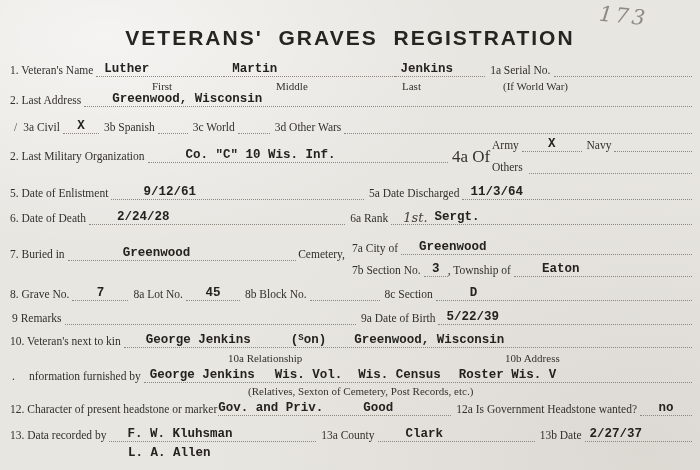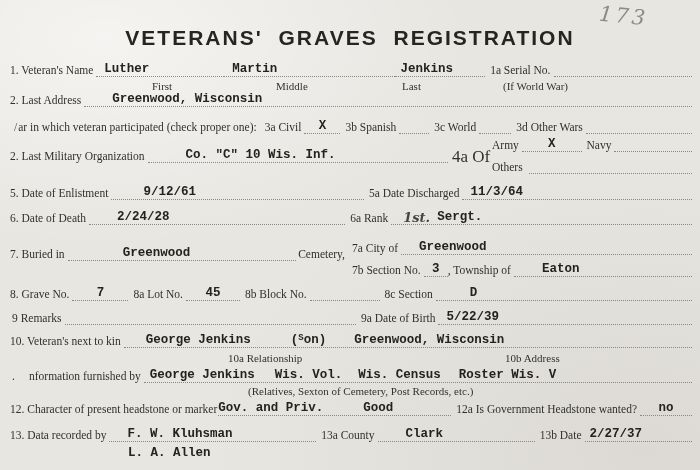--- a/index.html
+++ b/index.html
@@ -26,21 +26,21 @@
   .lbl { font-size:11.5px; white-space:nowrap; padding-right:3px; line-height:14px; }
   .after { padding-left:5px; }
   .seg { border-bottom:1px dotted #8b887f; display:flex; align-items:flex-end; overflow:hidden; white-space:nowrap; }
   .fill { flex:1 1 0; min-width:0; }
   .val {
     font-family:"Liberation Mono","DejaVu Sans Mono", monospace;
     font-size:12.5px; font-weight:700; color:#24221e; line-height:13px; white-space:nowrap;
   }
   .center { justify-content:center; }
   .sub { position:absolute; font-size:11px; color:#34322e; line-height:12px; }
-  .hand { font-family:"DejaVu Serif", serif; font-style:italic; font-weight:700; color:#47443e; font-size:13px; }
+  .hand { font-family:"DejaVu Serif", serif; font-style:italic; font-weight:400; color:#47443e; font-size:13px; }
   .sup { font-size:9px; vertical-align:3px; }
   .mono-sub { position:absolute; font-family:"Liberation Mono","DejaVu Sans Mono", monospace; font-size:12.5px; font-weight:700; color:#24221e; }
 </style>
 </head>
 <body>
 
 <div class="paper">
 
   <div class="corner">173</div>
   <div class="title">VETERANS' GRAVES REGISTRATION</div>
@@ -66,21 +66,20 @@
 
   <div class="line" style="left:10px;right:8px;top:91px">
     <span class="lbl">2. Last Address</span>
     <span class="seg fill">
         <span class="val" style="padding-left:28px">Greenwood, Wisconsin</span>
       </span>
   </div>
 
   <div class="line" style="left:14px;right:8px;top:118px">
     <span class="lbl" style="padding-right:1px;opacity:.85">/</span>
-    <span class="lbl">ar in which veteran participated (check proper one):</span>
     <span class="lbl after">3a Civil</span>
     <span class="seg center" style="width:36px">
         <span class="val">X</span>
       </span>
     <span class="lbl after">3b Spanish</span>
     <span class="seg center" style="width:30px">
         <span class="val"></span>
       </span>
     <span class="lbl after">3c World</span>
     <span class="seg center" style="width:32px">

